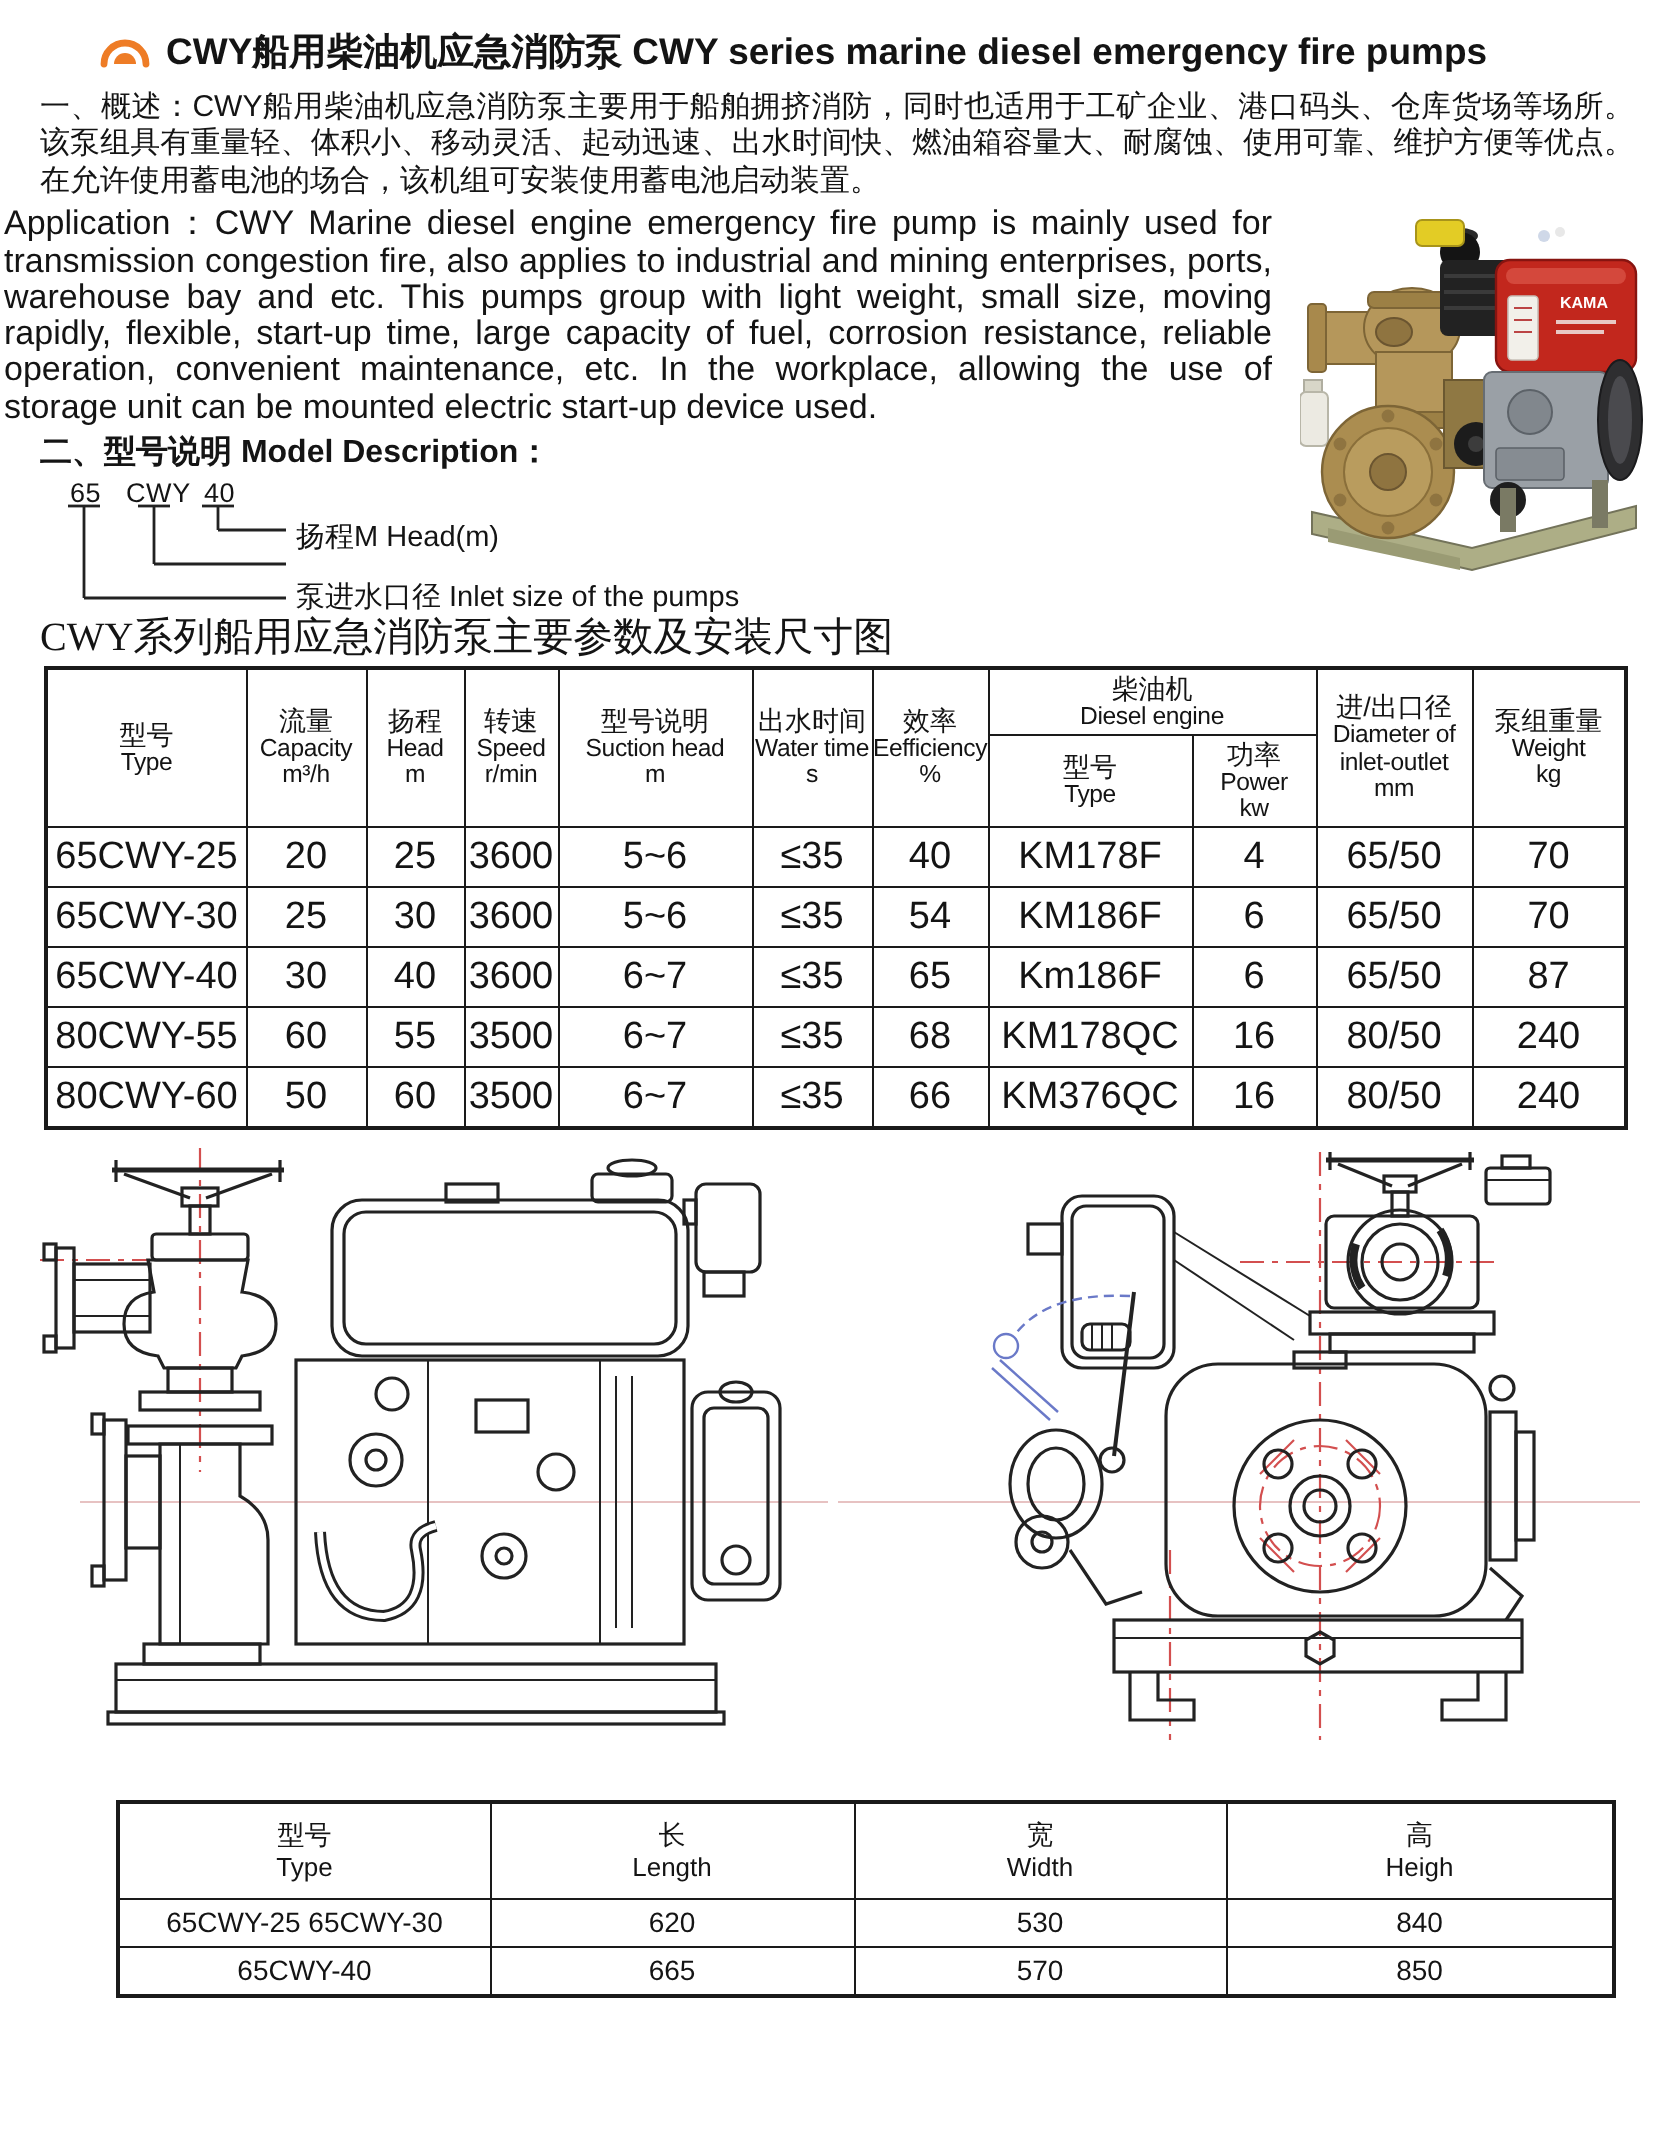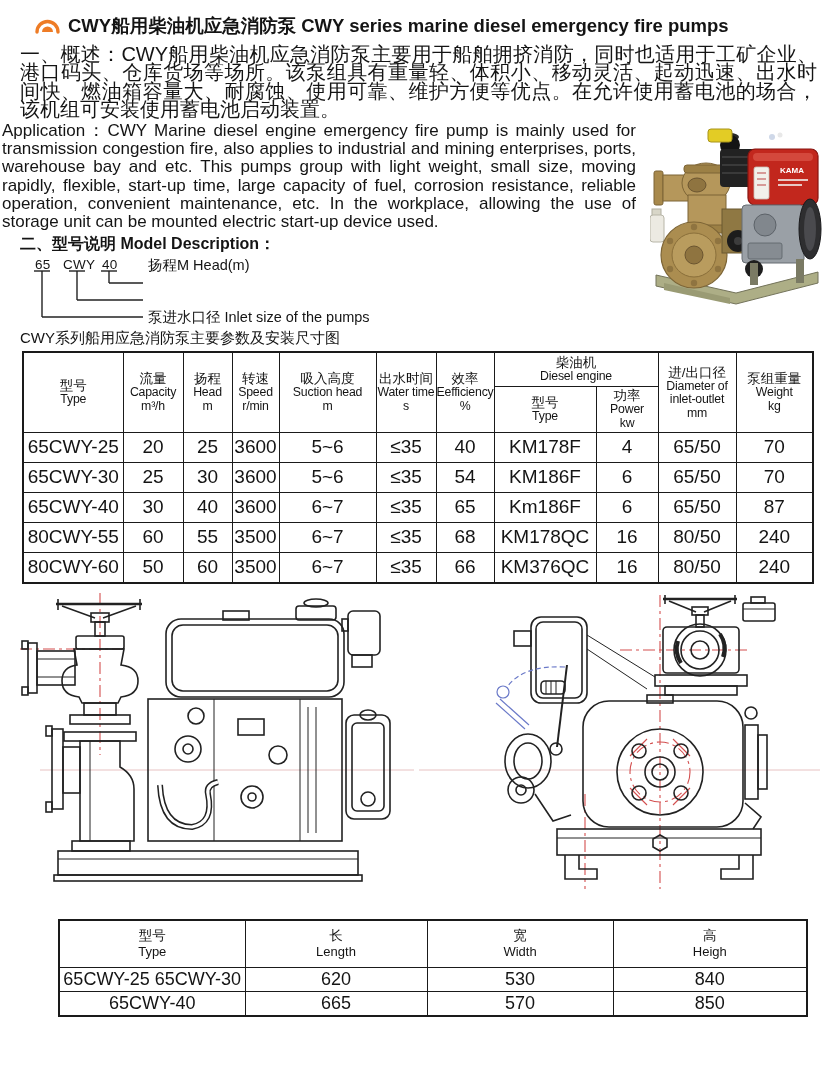--- a/index.html
+++ b/index.html
@@ -1,51 +1,51 @@
 <!DOCTYPE html>
 <html><head>
 <meta charset="utf-8">
 <style>
   html,body{margin:0;padding:0;}
   body{
     width:830px;height:1069px;background:#ffffff;color:#141414;
     font-family:"Liberation Sans","DejaVu Sans",sans-serif;
     position:relative;overflow:hidden;
   }
-  .header{display:flex;align-items:center;padding:13px 0 0 34px;}
+  .header{display:flex;align-items:center;padding:13px 0 0 18px;margin-left:31px;}
   .logo{width:27px;height:21px;flex:0 0 auto;}
   .title{font-size:18.5px;font-weight:bold;margin-left:7px;white-space:nowrap;}
   .title .en{margin-left:5px;}
-  .para-zh{margin:7px 13px 0 20px;font-size:20px;line-height:18.4px;text-align:justify;}
+  .para-zh{margin:7px 13px 0 20px;font-size:15px;line-height:18.4px;text-align:justify;}
   .photo-wrap{float:right;width:172px;height:188px;margin:4px 8px 2px 14px;}
   .para-en{margin:3px 12px 0 2px;font-size:17px;line-height:18.3px;text-align:justify;}
   .model-heading{margin:3px 0 0 20px;font-size:16px;font-weight:bold;}
   .model-diagram{position:relative;height:70px;margin:2px 0 0 20px;font-size:14.5px;}
   .model-diagram .code{position:absolute;top:0;font-size:13.5px;letter-spacing:.3px;}
   .model-diagram .lbl{position:absolute;left:128px;white-space:nowrap;line-height:16px;}
   .model-diagram svg{position:absolute;left:0;top:0;}
-  .params-title{margin:2px 0 0 20px;font-size:15px;line-height:17.6px;}
+  .params-title{margin:2px 0 0 20px;font-size:20px;line-height:17.6px;font-family:Liberation Serif, serif;}
   table{border-collapse:collapse;table-layout:fixed;}
   .main-table{margin:4px 0 0 22px;width:790px;border:2.2px solid #1a1a1a;}
   .main-table th,.main-table td{border:1.6px solid #1a1a1a;padding:0;text-align:center;vertical-align:middle;}
   .main-table thead tr.group-row{height:34px;}
   .main-table thead tr.sub-row{height:46px;}
   .main-table th span{display:block;font-weight:normal;}
   .main-table th .zh{font-size:13.5px;line-height:15px;}
   .main-table th .en{font-size:12.3px;line-height:13.5px;letter-spacing:-0.2px;}
   .main-table tbody td{height:29px;font-size:19px;}
   .drawings{display:flex;margin-top:5px;}
   .drawing{width:415px;height:322px;display:block;}
   .dim-table{margin:8px 0 0 58px;width:748px;border:2px solid #1a1a1a;}
   .dim-table th,.dim-table td{border:1.5px solid #1a1a1a;padding:0;text-align:center;vertical-align:middle;font-weight:normal;}
   .dim-table thead tr{height:48px;}
   .dim-table th span{display:block;}
   .dim-table th .zh{font-size:13.5px;line-height:16px;}
   .dim-table th .en{font-size:13px;line-height:15px;}
-  .dim-table tbody td{height:23px;font-size:18px;}
+  .dim-table tbody td{height:23px;font-size:14px;}
   .ln{stroke:#222;stroke-width:1.6;fill:none;}
   .red{stroke:#d34f4f;stroke-width:1.1;fill:none;}
   .blue{stroke:#6a79c8;stroke-width:1.2;fill:none;}
 </style>
 </head>
 <body>
 
 <div class="header">
   <span class="logo">
     <svg width="27" height="21" viewBox="0 0 27 21">
@@ -132,21 +132,21 @@
         <line x1="57" y1="14" x2="57" y2="43"></line>
         <line x1="57" y1="43" x2="123" y2="43"></line>
       <line x1="14" y1="14" x2="30" y2="14"></line>
         <line x1="22" y1="14" x2="22" y2="60"></line>
         <line x1="22" y1="60" x2="123" y2="60"></line>
     </g>
   </svg>
   <span class="code" style="left:15px">65</span>
   <span class="code" style="left:43px">CWY</span>
   <span class="code" style="left:82px">40</span>
-  <span class="lbl" style="top:0">扬程M Head(m)</span>
+  <span class="lbl" style="top:22px">扬程M Head(m)</span>
   <span class="lbl" style="top:52px">泵进水口径  Inlet size of the pumps</span>
 </div>
 
 <div class="params-title">
   <div>CWY系列船用应急消防泵主要参数及安装尺寸图</div>
 </div>
 
 <table class="main-table">
   <colgroup>
     <col style="width:100px">
@@ -176,21 +176,21 @@
           <span class="zh">扬程</span>
           <span class="en">Head</span>
           <span class="en">m</span>
         </th>
       <th rowspan="2">
           <span class="zh">转速</span>
           <span class="en">Speed</span>
           <span class="en">r/min</span>
         </th>
       <th rowspan="2">
-          <span class="zh">吸入高度</span>
+          <span class="zh">型号说明</span>
           <span class="en">Suction head</span>
           <span class="en">m</span>
         </th>
       <th rowspan="2">
           <span class="zh">出水时间</span>
           <span class="en">Water time</span>
           <span class="en">s</span>
         </th>
       <th rowspan="2">
           <span class="zh">效率</span>

